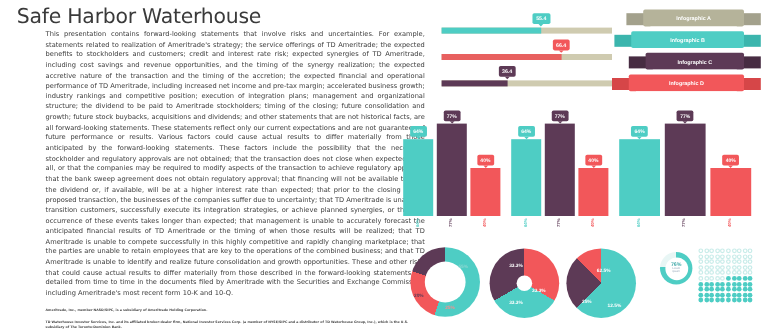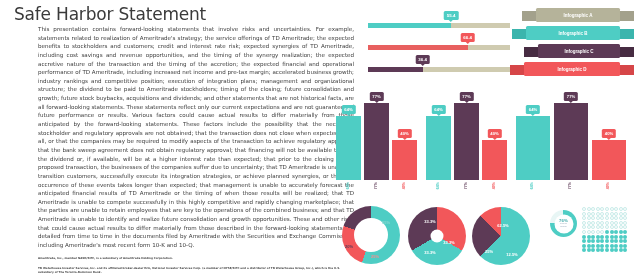--- a/index.html
+++ b/index.html
@@ -129,21 +129,21 @@
 
   .dotgrid{position:absolute;display:grid;gap:0.6px;}
   .dot{width:4px;height:4px;border-radius:50%;box-sizing:border-box;}
 </style>
 </head>
 <body>
 
 <div class="slide">
 
   <div class="left">
-    <h1 class="title">Safe Harbor Statement</h1>
+    <h1 class="title">Safe Harbor Waterhouse</h1>
     <p class="body-text">This presentation contains forward-looking statements that involve risks and uncertainties. For example, statements related to realization of Ameritrade's strategy; the service offerings of TD Ameritrade; the expected benefits to stockholders and customers; credit and interest rate risk; expected synergies of TD Ameritrade, including cost savings and revenue opportunities, and the timing of the synergy realization; the expected accretive nature of the transaction and the timing of the accretion; the expected financial and operational performance of TD Ameritrade, including increased net income and pre-tax margin; accelerated business growth; industry rankings and competitive position; execution of integration plans; management and organizational structure; the dividend to be paid to Ameritrade stockholders; timing of the closing; future consolidation and growth; future stock buybacks, acquisitions and dividends; and other statements that are not historical facts, are all forward-looking statements. These statements reflect only our current expectations and are not guarantees of future performance or results. Various factors could cause actual results to differ materially from those anticipated by the forward-looking statements. These factors include the possibility that the necessary stockholder and regulatory approvals are not obtained; that the transaction does not close when expected or at all, or that the companies may be required to modify aspects of the transaction to achieve regulatory approval; that the bank sweep agreement does not obtain regulatory approval; that financing will not be available to fund the dividend or, if available, will be at a higher interest rate than expected; that prior to the closing of the proposed transaction, the businesses of the companies suffer due to uncertainty; that TD Ameritrade is unable to transition customers, successfully execute its integration strategies, or achieve planned synergies, or that the occurrence of these events takes longer than expected; that management is unable to accurately forecast the anticipated financial results of TD Ameritrade or the timing of when those results will be realized; that TD Ameritrade is unable to compete successfully in this highly competitive and rapidly changing marketplace; that the parties are unable to retain employees that are key to the operations of the combined business; and that TD Ameritrade is unable to identify and realize future consolidation and growth opportunities. These and other risks that could cause actual results to differ materially from those described in the forward-looking statements are detailed from time to time in the documents filed by Ameritrade with the Securities and Exchange Commission, including Ameritrade's most recent form 10-K and 10-Q.</p>
     <p class="foot1">Ameritrade, Inc., member NASD/SIPC, is a subsidiary of Ameritrade Holding Corporation.</p>
     <p class="foot2">TD Waterhouse Investor Services, Inc. and its affiliated broker-dealer firm, National Investor Services Corp. (a member of NYSE/SIPC and a distributor of TD Waterhouse Group, Inc.), which is the U.S. subsidiary of The Toronto-Dominion Bank.</p>
   </div>
 
   <div class="right">
 
     <div class="bars">
 
       <div class="barrow">

